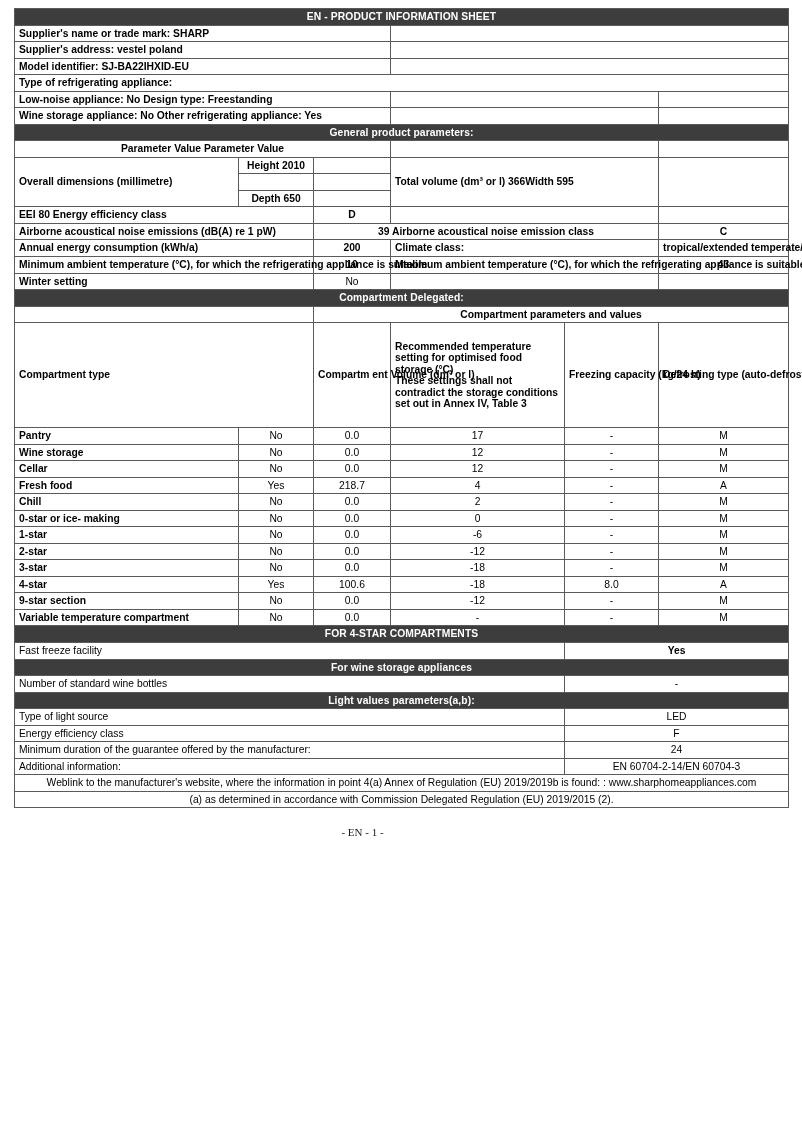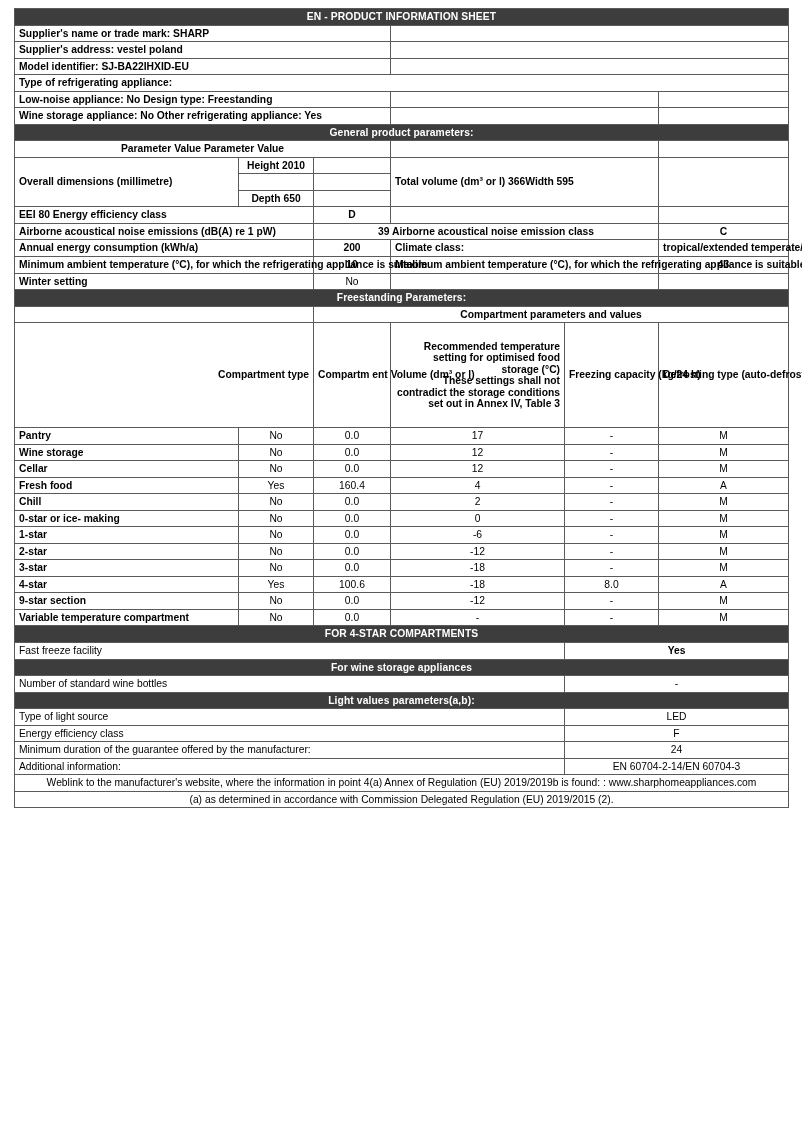--- a/index.html
+++ b/index.html
@@ -47,21 +47,21 @@
     padding: 3px 4px;
     border: 1px solid #3d3d3d;
   }
   .b { font-weight: bold; }
   .n { font-weight: normal; }
   .c { text-align: center; }
   .l { text-align: left; }
   .blank { }
   .hdrcell {
     font-weight: bold;
-    text-align: right;
+    text-align: left;
     white-space: normal;
     font-size: 9.6px;
     line-height: 1.1;
     vertical-align: middle;
   }
   .overflowtext {
     position: relative;
     z-index: 5;
   }
   .footer {
@@ -179,21 +179,21 @@
       </tr>
 
       <tr>
         <td class="b l" colspan="2">Winter setting</td>
         <td class="c n">No</td>
         <td class="blank" colspan="2"></td>
         <td class="blank"></td>
       </tr>
 
       <tr>
-        <td class="bandhdr" colspan="6">Freestanding Parameters:</td>
+        <td class="bandhdr" colspan="6">Compartment Delegated:</td>
       </tr>
 
       <tr>
         <td class="blank" colspan="2">&nbsp;</td>
         <td class="b c" colspan="4">Compartment parameters and values</td>
       </tr>
 
       <tr>
         <td class="hdrcell" colspan="2" style="height:100px">Compartment type</td>
         <td class="hdrcell">Compartm ent Volume (dm³ or l)</td>
@@ -225,21 +225,21 @@
           <td class="b l">Cellar</td>
           <td class="n c">No</td>
           <td class="n c">0.0</td>
           <td class="n c">12</td>
           <td class="n c">-</td>
           <td class="n c">M</td>
         </tr>
         <tr>
           <td class="b l">Fresh food</td>
           <td class="n c">Yes</td>
-          <td class="n c">160.4</td>
+          <td class="n c">218.7</td>
           <td class="n c">4</td>
           <td class="n c">-</td>
           <td class="n c">A</td>
         </tr>
         <tr>
           <td class="b l">Chill</td>
           <td class="n c">No</td>
           <td class="n c">0.0</td>
           <td class="n c">2</td>
           <td class="n c">-</td>
@@ -342,14 +342,15 @@
       <tr>
         <td class="notefoot" colspan="6">Weblink to the manufacturer's website, where the information in point 4(a) Annex of Regulation (EU) 2019/2019b is found:  : www.sharphomeappliances.com</td>
       </tr>
       <tr>
         <td class="notefoot" colspan="6">(a) as determined in accordance with Commission Delegated Regulation (EU) 2019/2015 (2).</td>
       </tr>
 
     </tbody>
   </table>
 
+  <div class="footer">- EN - 1 -</div>
 
 </div>
 
 </body></html>

